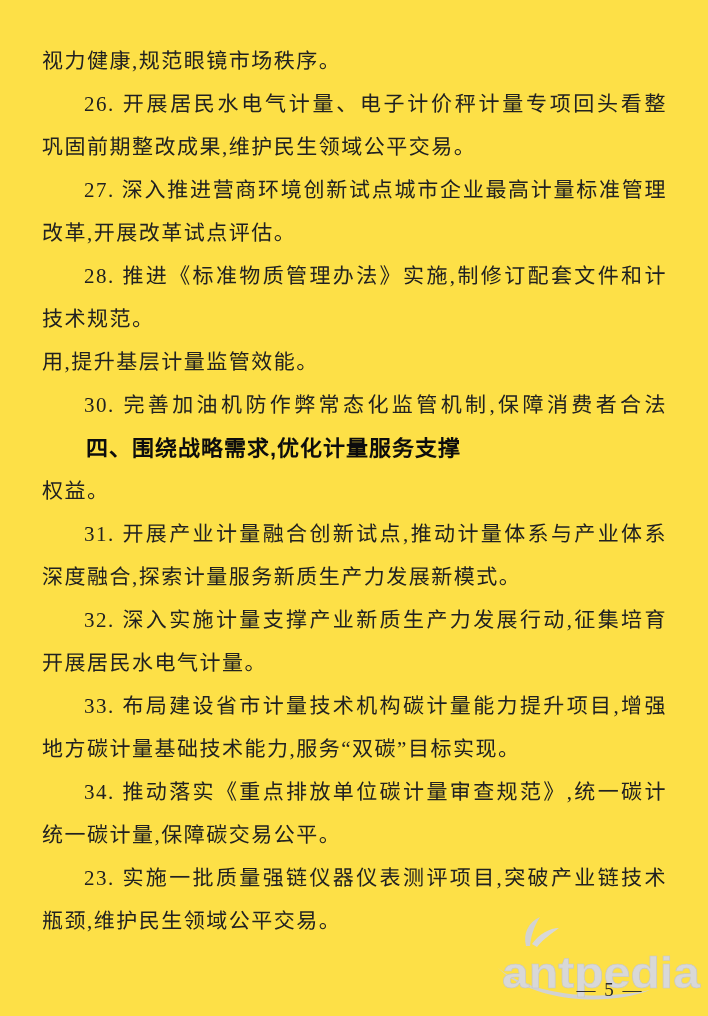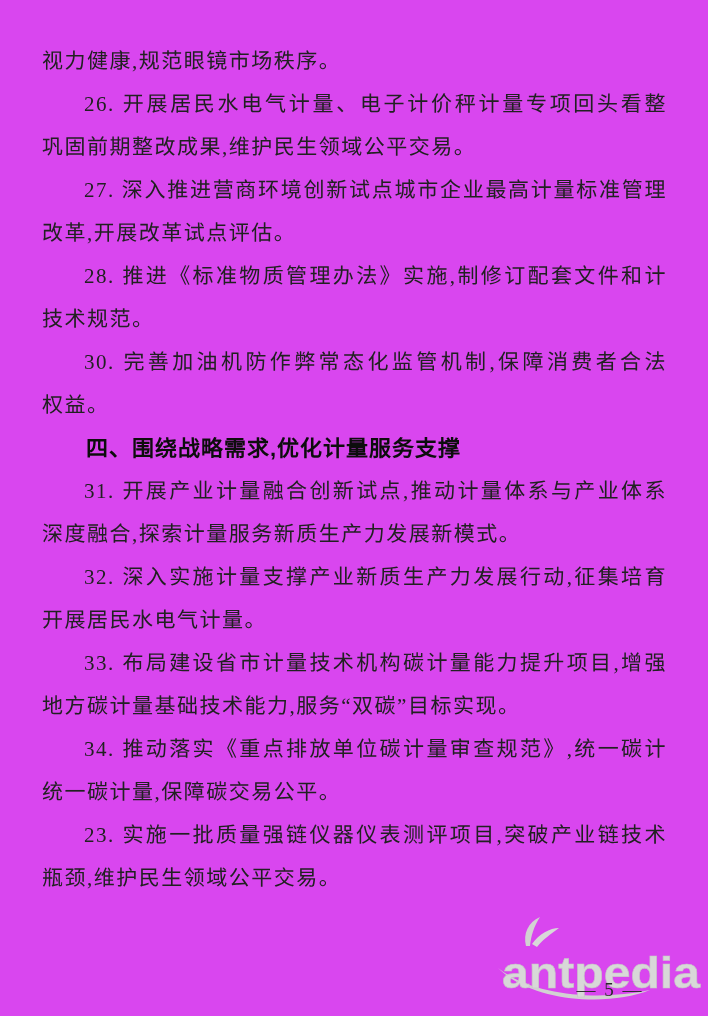--- a/index.html
+++ b/index.html
@@ -4,21 +4,21 @@
 <style>
   html, body {
     margin: 0;
     padding: 0;
     background: #e8e8e8;
   }
   .page {
     position: relative;
     width: 708px;
     height: 1016px;
-    background: #d946ef;
+    background: #fde047;
     overflow: hidden;
     font-family: "Liberation Serif", "DejaVu Serif", serif;
   }
   .content {
     position: absolute;
     left: 42px;
     top: 40px;
     width: 625px;
     z-index: 2;
   }
@@ -79,23 +79,24 @@
 <div class="page">
 
   <div class="content">
       <div class="line">视力健康,规范眼镜市场秩序。</div>
       <div class="line indent fill">26. 开展居民水电气计量、电子计价秤计量专项回头看整治,</div>
       <div class="line">巩固前期整改成果,维护民生领域公平交易。</div>
       <div class="line indent fill">27. 深入推进营商环境创新试点城市企业最高计量标准管理</div>
       <div class="line">改革,开展改革试点评估。</div>
       <div class="line indent fill">28. 推进《标准物质管理办法》实施,制修订配套文件和计量</div>
       <div class="line">技术规范。</div>
+      <div class="line">用,提升基层计量监管效能。</div>
       <div class="line indent fill">30. 完善加油机防作弊常态化监管机制,保障消费者合法</div>
+      <div class="line heading indent">四、围绕战略需求,优化计量服务支撑</div>
       <div class="line">权益。</div>
-      <div class="line heading indent">四、围绕战略需求,优化计量服务支撑</div>
       <div class="line indent fill">31. 开展产业计量融合创新试点,推动计量体系与产业体系</div>
       <div class="line">深度融合,探索计量服务新质生产力发展新模式。</div>
       <div class="line indent fill">32. 深入实施计量支撑产业新质生产力发展行动,征集培育</div>
       <div class="line">开展居民水电气计量。</div>
       <div class="line indent fill">33. 布局建设省市计量技术机构碳计量能力提升项目,增强</div>
       <div class="line">地方碳计量基础技术能力,服务“双碳”目标实现。</div>
       <div class="line indent fill">34. 推动落实《重点排放单位碳计量审查规范》,统一碳计量</div>
       <div class="line">统一碳计量,保障碳交易公平。</div>
       <div class="line indent fill">23. 实施一批质量强链仪器仪表测评项目,突破产业链技术</div>
       <div class="line">瓶颈,维护民生领域公平交易。</div>

